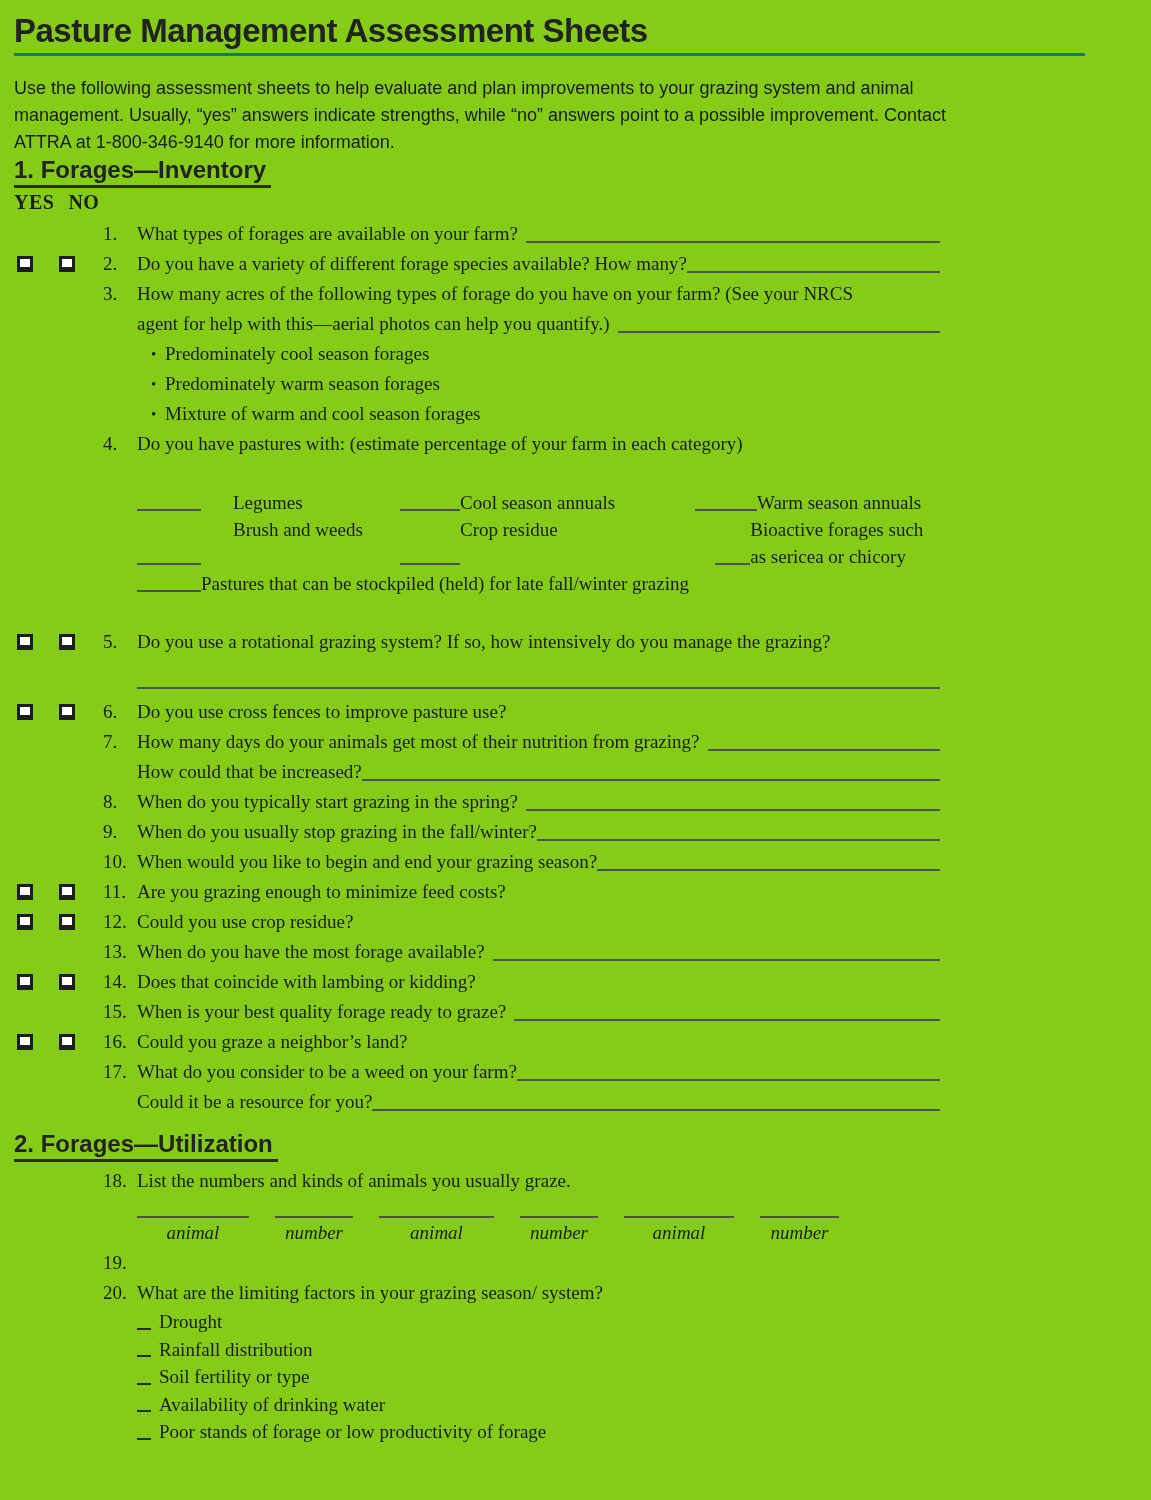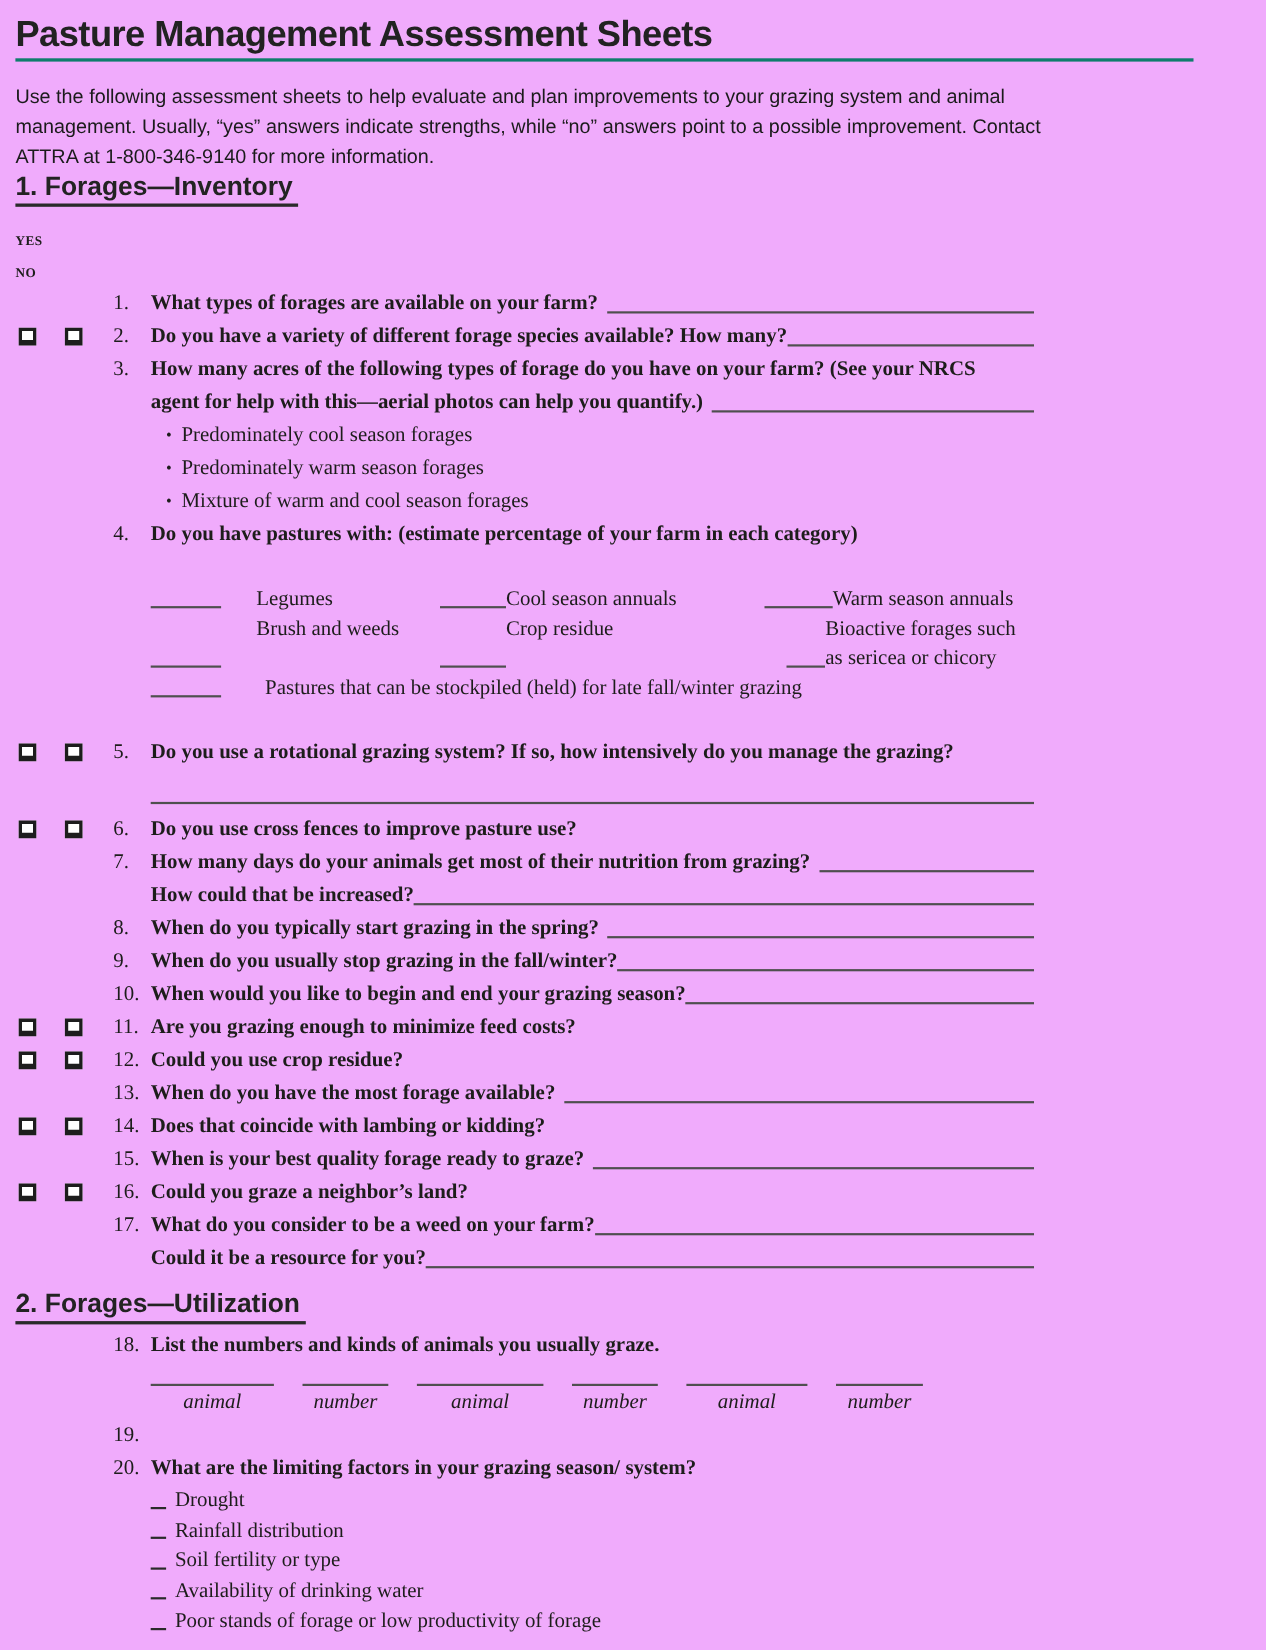--- a/index.html
+++ b/index.html
@@ -4,21 +4,21 @@
 <style>
   :root{
     --accent:#0E7D6C;
     --ink:#1d1d1b;
     --line:#4f4f4f;
   }
   html,body{margin:0;padding:0;background:#fff;}
   .page{
     position:relative;
     width:1151px;height:1500px;
-    background:#f0abfc;
+    background:#84cc16;
     box-sizing:border-box;
     padding:12px 0 0 14px;
     font-family:"Liberation Serif", serif;
     color:var(--ink);
     overflow:hidden;
   }
   .title{
     font-family:"Liberation Sans", sans-serif;
     font-weight:bold;
     font-size:33px;
@@ -46,25 +46,25 @@
     font-weight:bold;
     font-size:24px;
     line-height:27px;
     color:#232323;
     border-bottom:3px solid #2a2a2a;
     padding:0 5px 2px 0;
   }
   .sec1-heading{}
   .sec2-heading{margin-top:13px;}
   .yesno{
-    margin-top:24px;
+    margin-top:3px;
     font-weight:bold;
-    font-size:12px;
+    font-size:20px;
     letter-spacing:0.5px;
-    display:flex;gap:14px;flex-direction:column;
+    display:flex;gap:14px;
   }
   .qlist{
     margin-top:5px;
     width:926px; 
     font-size:19px;
   }
   .row{
     display:flex;
     align-items:flex-start;
     line-height:30px;
@@ -85,21 +85,21 @@
     border-left-width:3px;
     background:#fff;
     margin-left:3px;
   }
   .cb + .cb{margin-left:26px;}
   .num{
     flex:0 0 34px;
     width:34px;
   }
   .qbody{flex:1;min-width:0;}
-  .qline{display:flex;font-weight:bold;}
+  .qline{display:flex;}
   .qline .txt{white-space:nowrap;}
   .fill{
     flex:1;
     border-bottom:2px solid var(--line);
     margin-bottom:6px;
     min-width:30px;
   }
   .gap8{margin-left:8px;}
   .bullets{margin-top:1px;}
   .bullet{display:flex;line-height:30px;}
@@ -263,21 +263,21 @@
             <span class="q4cell2">
                 <span class="pblank w60"></span>
                 <span>Crop residue</span>
               </span>
             <span class="q4cell3" style="padding-left:20px;">
                 <span class="pblank w62"></span>
                 <span>Bioactive forages such as sericea or chicory</span>
               </span>
           </span>
           <span class="q4row">
-            <span style="display:flex;gap:40px;">
+            <span style="display:flex;">
                 <span class="pblank w64"></span>
                 <span>Pastures that can be stockpiled (held) for late fall/winter grazing</span>
               </span>
           </span>
         </span>
       </span>
     </div>
 
     <div class="row">
       <span class="cbs">

